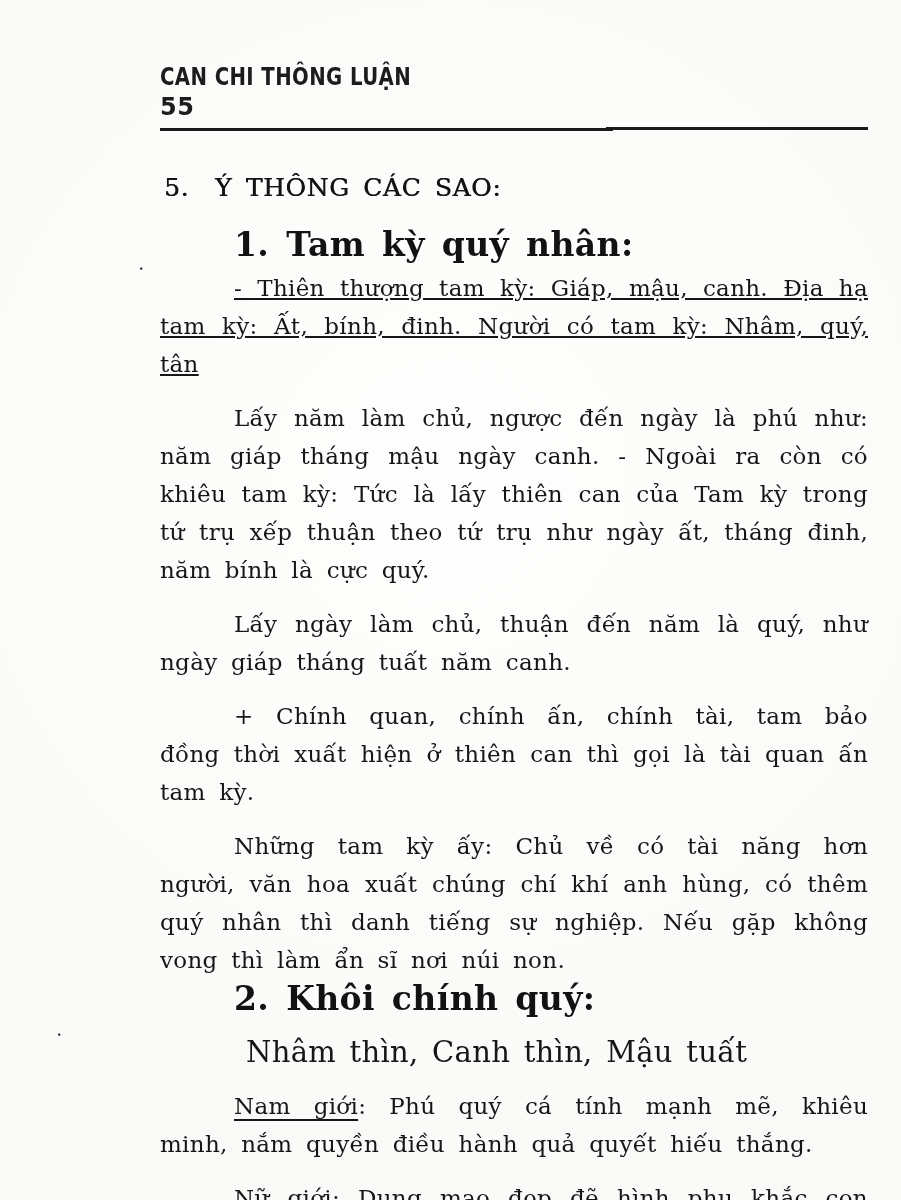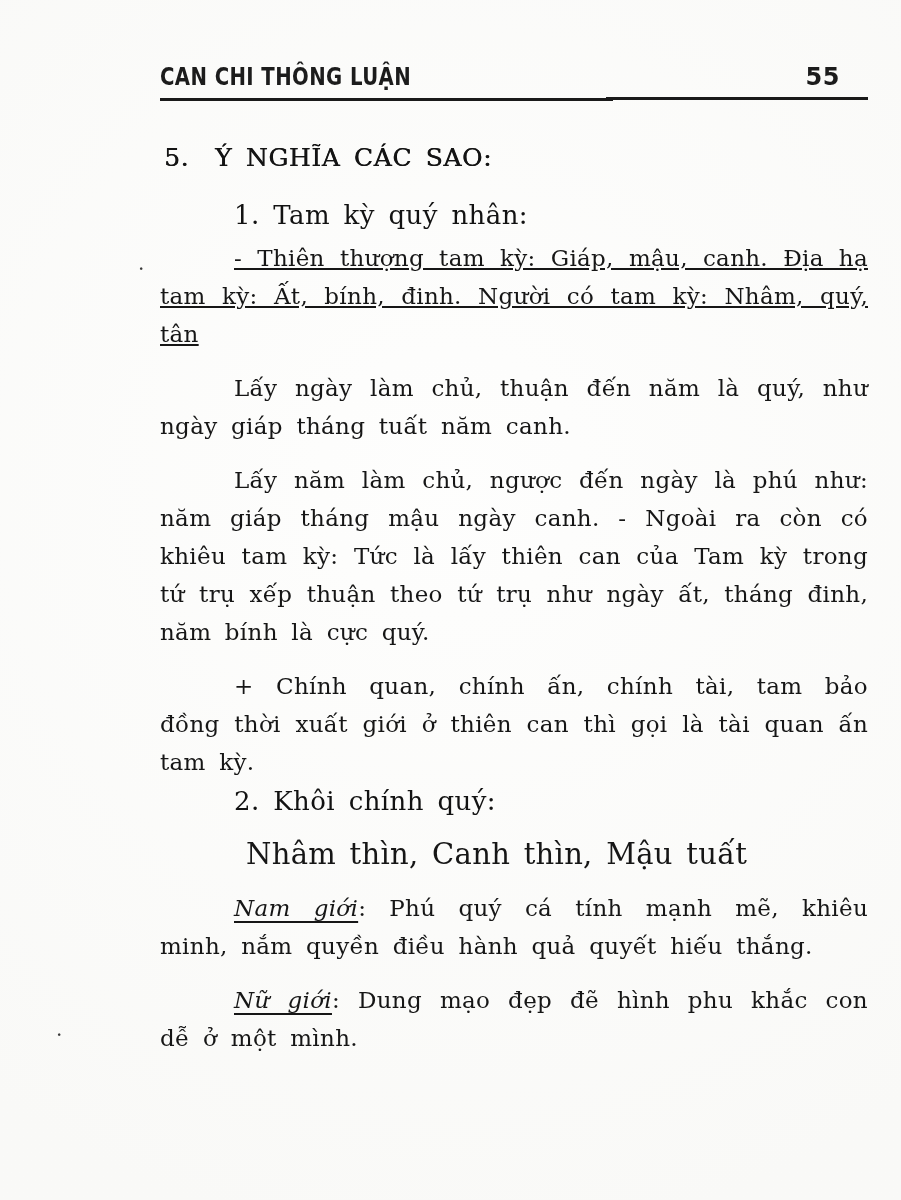--- a/index.html
+++ b/index.html
@@ -19,27 +19,28 @@
   }
   .content {
     position: absolute;
     left: 160px; top: 0;
     width: 708px;
     padding-top: 62px;
   }
   
   .running-header {
     display: flex;
-    justify-content: space-between;
+    justify-content: flex-end;
     align-items: baseline;
     font-family: "DejaVu Sans", "Liberation Sans", sans-serif;
     font-weight: 700;
     font-size: 24px;
     line-height: 30px;
     color: #1c1c1c;
+    flex-direction: column;
   }
   .running-title {
     display: inline-block;
     transform: scaleX(0.82);
     transform-origin: left center;
     letter-spacing: 0.5px;
     white-space: nowrap;
   }
   .page-number {
     margin-right: 28px;
@@ -57,23 +58,23 @@
     letter-spacing: 0.6px;
     word-spacing: 5px;
     color: #141414;
     text-shadow: 0.45px 0 0 currentColor;
     white-space: nowrap;
   }
   .section-number { margin-left: 4px; margin-right: 26px; }
   
   .sub-heading {
     margin: 26px 0 0 74px;
-    font-size: 26px;
+    font-size: 33px;
     line-height: 32px;
-    font-weight: 400;
+    font-weight: 700;
     letter-spacing: 0.4px;
     word-spacing: 5px;
     color: #121212;
   }
   .sub-heading.second { margin-top: 4px; }
   
   p.body-par {
     margin: 16px 0 0 0;
     font-size: 23px;
     line-height: 38px;
@@ -89,21 +90,20 @@
     font-size: 29px;
     line-height: 38px;
     letter-spacing: 0.3px;
     word-spacing: 4px;
     color: #161616;
   }
   .u-label {
     text-decoration: underline;
     text-decoration-thickness: 2px;
     text-underline-offset: 5px;
-    font-style: italic;
   }
   .stray {
     position: absolute;
     color: #3a3a3a;
     font-size: 20px;
     line-height: 10px;
   }
 </style>
 </head>
 <body>
@@ -115,29 +115,30 @@
       <span class="running-title">CAN CHI THÔNG LUẬN</span>
       <span class="page-number">55</span>
     </div>
 
     <div class="rule">
       <span class="seg-a"></span>
       <span class="seg-b"></span>
     </div>
 
     <div class="section-heading">
-      <span class="section-number">5.</span><span>Ý NGHĨA CÁC SAO:</span>
+      <span class="section-number">5.</span><span>Ý THÔNG CÁC SAO:</span>
     </div>
 
     <div class="sub-heading">1. Tam kỳ quý nhân:</div>
 
     <p class="body-par first-par">- Thiên thượng tam kỳ: Giáp, mậu, canh. Địa hạ tam kỳ: Ất, bính, đinh. Người có tam kỳ: Nhâm, quý, tân</p>
+    <p class="body-par">Lấy năm làm chủ, ngược đến ngày là phú như: năm giáp tháng mậu ngày canh. - Ngoài ra còn có khiêu tam kỳ: Tức là lấy thiên can của Tam kỳ trong tứ trụ xếp thuận theo tứ trụ như ngày ất, tháng đinh, năm bính là cực quý.</p>
     <p class="body-par">Lấy ngày làm chủ, thuận đến năm là quý, như ngày giáp tháng tuất năm canh.</p>
-    <p class="body-par">Lấy năm làm chủ, ngược đến ngày là phú như: năm giáp tháng mậu ngày canh. - Ngoài ra còn có khiêu tam kỳ: Tức là lấy thiên can của Tam kỳ trong tứ trụ xếp thuận theo tứ trụ như ngày ất, tháng đinh, năm bính là cực quý.</p>
-    <p class="body-par">+ Chính quan, chính ấn, chính tài, tam bảo đồng thời xuất giới ở thiên can thì gọi là tài quan ấn tam kỳ.</p>
+    <p class="body-par">+ Chính quan, chính ấn, chính tài, tam bảo đồng thời xuất hiện ở thiên can thì gọi là tài quan ấn tam kỳ.</p>
+    <p class="body-par">Những tam kỳ ấy: Chủ về có tài năng hơn người, văn hoa xuất chúng chí khí anh hùng, có thêm quý nhân thì danh tiếng sự nghiệp. Nếu gặp không vong thì làm ẩn sĩ nơi núi non.</p>
 
     <div class="sub-heading second">2. Khôi chính quý:</div>
 
     <p class="intro-line">Nhâm thìn, Canh thìn, Mậu tuất</p>
 
     <p class="body-par"><span class="u-label">Nam giới</span><span>: Phú quý cá tính mạnh mẽ, khiêu minh, nắm quyền điều hành quả quyết hiếu thắng.</span></p>
 
     <p class="body-par"><span class="u-label">Nữ giới</span><span>: Dung mạo đẹp đẽ hình phu khắc con dễ ở một mình.</span></p>
 
   </div>

